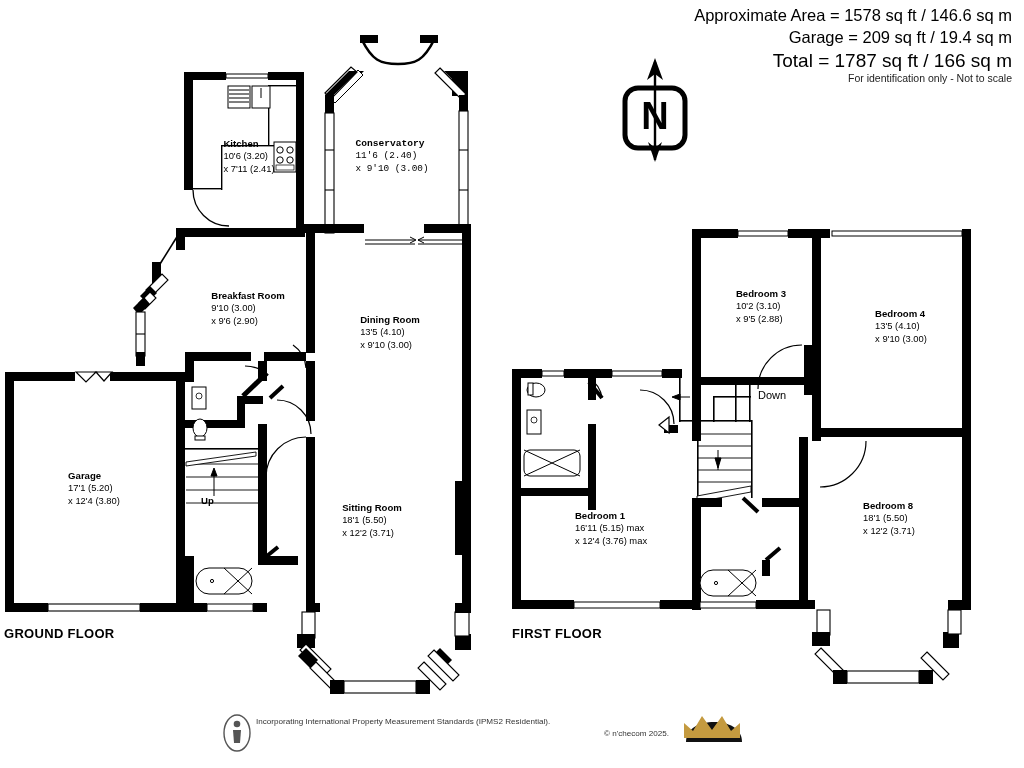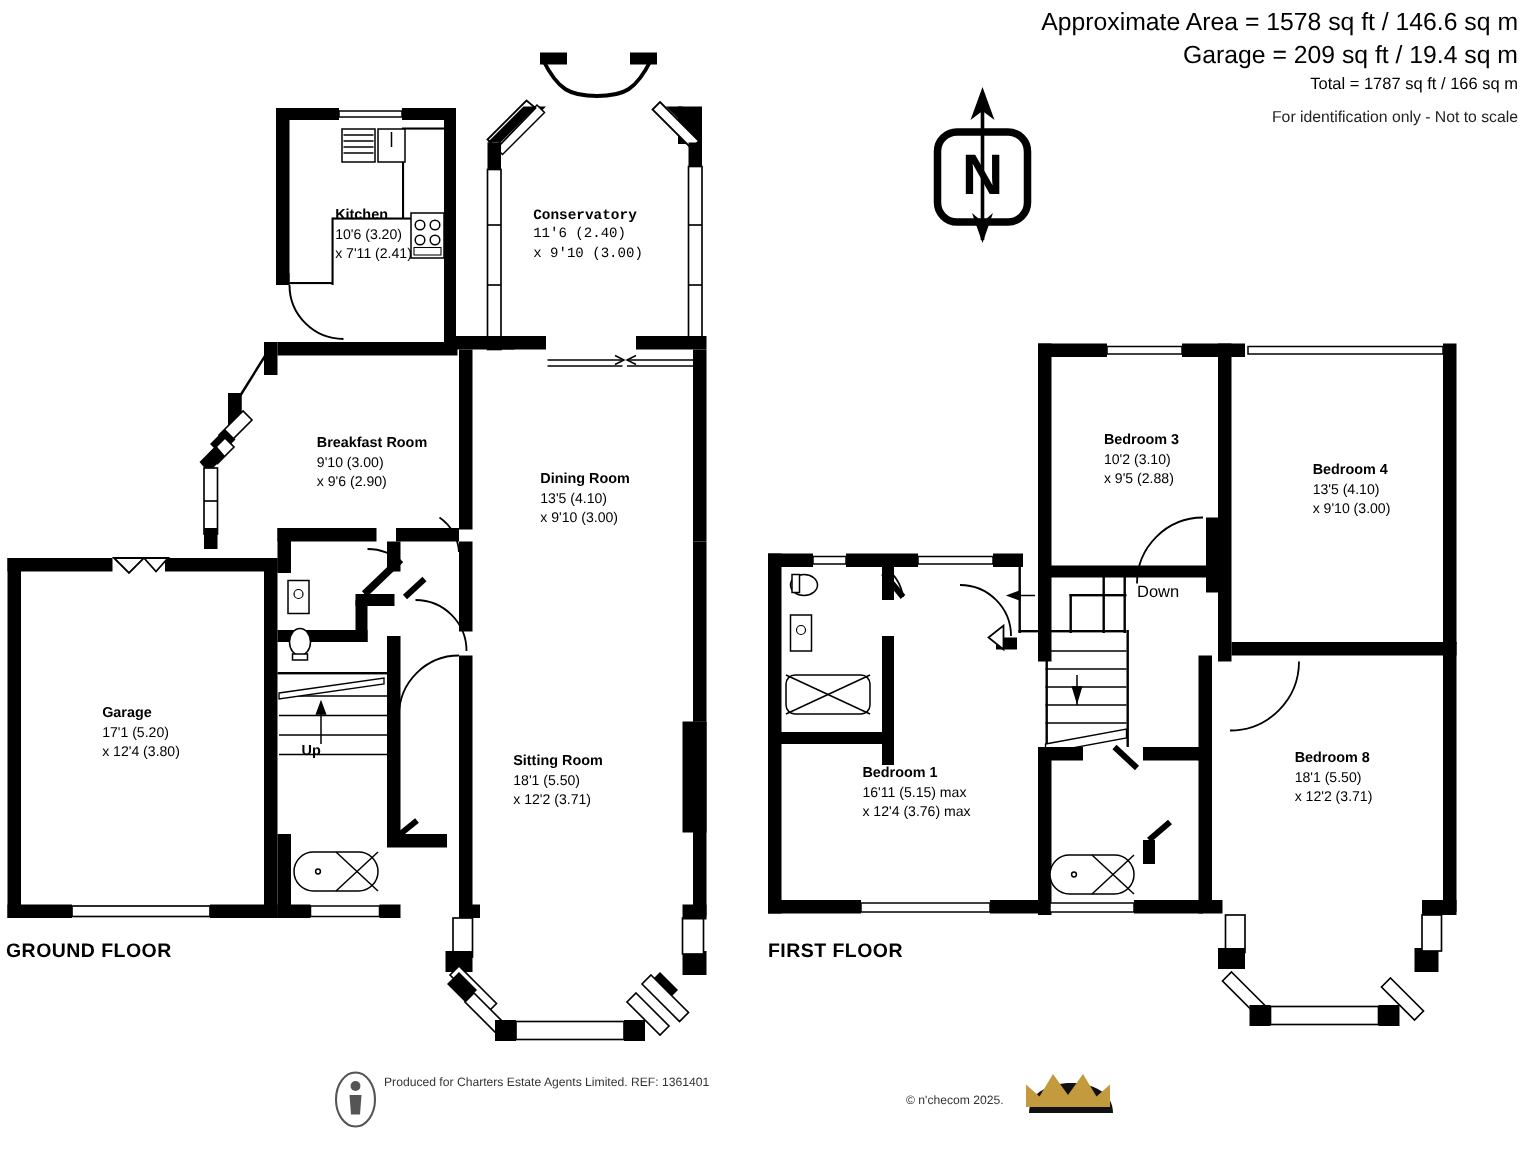--- a/index.html
+++ b/index.html
@@ -2,21 +2,21 @@
 <html><head>
 <meta charset="utf-8">
 <style>
   html,body{margin:0;padding:0;background:#ffffff;}
   body{width:1024px;height:768px;position:relative;overflow:hidden;
        font-family:"Liberation Sans",sans-serif;color:#000;}
   #plan{position:absolute;left:0;top:0;width:1024px;height:768px;}
   .hdr{position:absolute;right:12px;text-align:right;white-space:nowrap;}
   #hdr1{top:6px;font-size:16.5px;}
   #hdr2{top:28px;font-size:16.5px;}
-  #hdr3{top:50px;font-size:11px;margin-left:10px;}
+  #hdr3{top:50px;font-size:19px;margin-left:10px;}
   #hdr4{top:72px;font-size:10.5px;color:#222;}
   .floorlbl{position:absolute;font-size:13px;font-weight:bold;letter-spacing:.3px;}
   #gf-label{left:4px;top:626px;}
   #ff-label{left:512px;top:626px;}
   .roomlbl{position:absolute;line-height:12.4px;font-size:9.4px;
            white-space:nowrap;transform:translateX(-50%);}
   .roomlbl .nm{font-weight:bold;font-size:9.6px;display:block;}
   .roomlbl .d{display:block;}
   .stairlbl{position:absolute;font-size:9.6px;font-weight:bold;}
   .footer{position:absolute;font-size:8.1px;line-height:11.2px;color:#333;}
@@ -437,15 +437,15 @@
   <span class="d">x 12'4 (3.76) max</span>
 </div>
 <div class="roomlbl" style="left:889px;top:500px;">
   <span class="nm">Bedroom 8</span>
   <span class="d">18'1 (5.50)</span>
   <span class="d">x 12'2 (3.71)</span>
 </div>
 <div class="stairlbl" style="left:758px;top:389px;font-weight:normal;font-size:11px;">Down</div>
 
 <div class="footer" id="foot-txt">
-  <div>Produced for Charters Estate Agents Limited.   REF: 1361401</div>
+  <div>Incorporating International Property Measurement Standards (IPMS2 Residential).</div>
 </div>
 <div id="foot-copy">© n'checom 2025.</div>
 
 </body></html>

